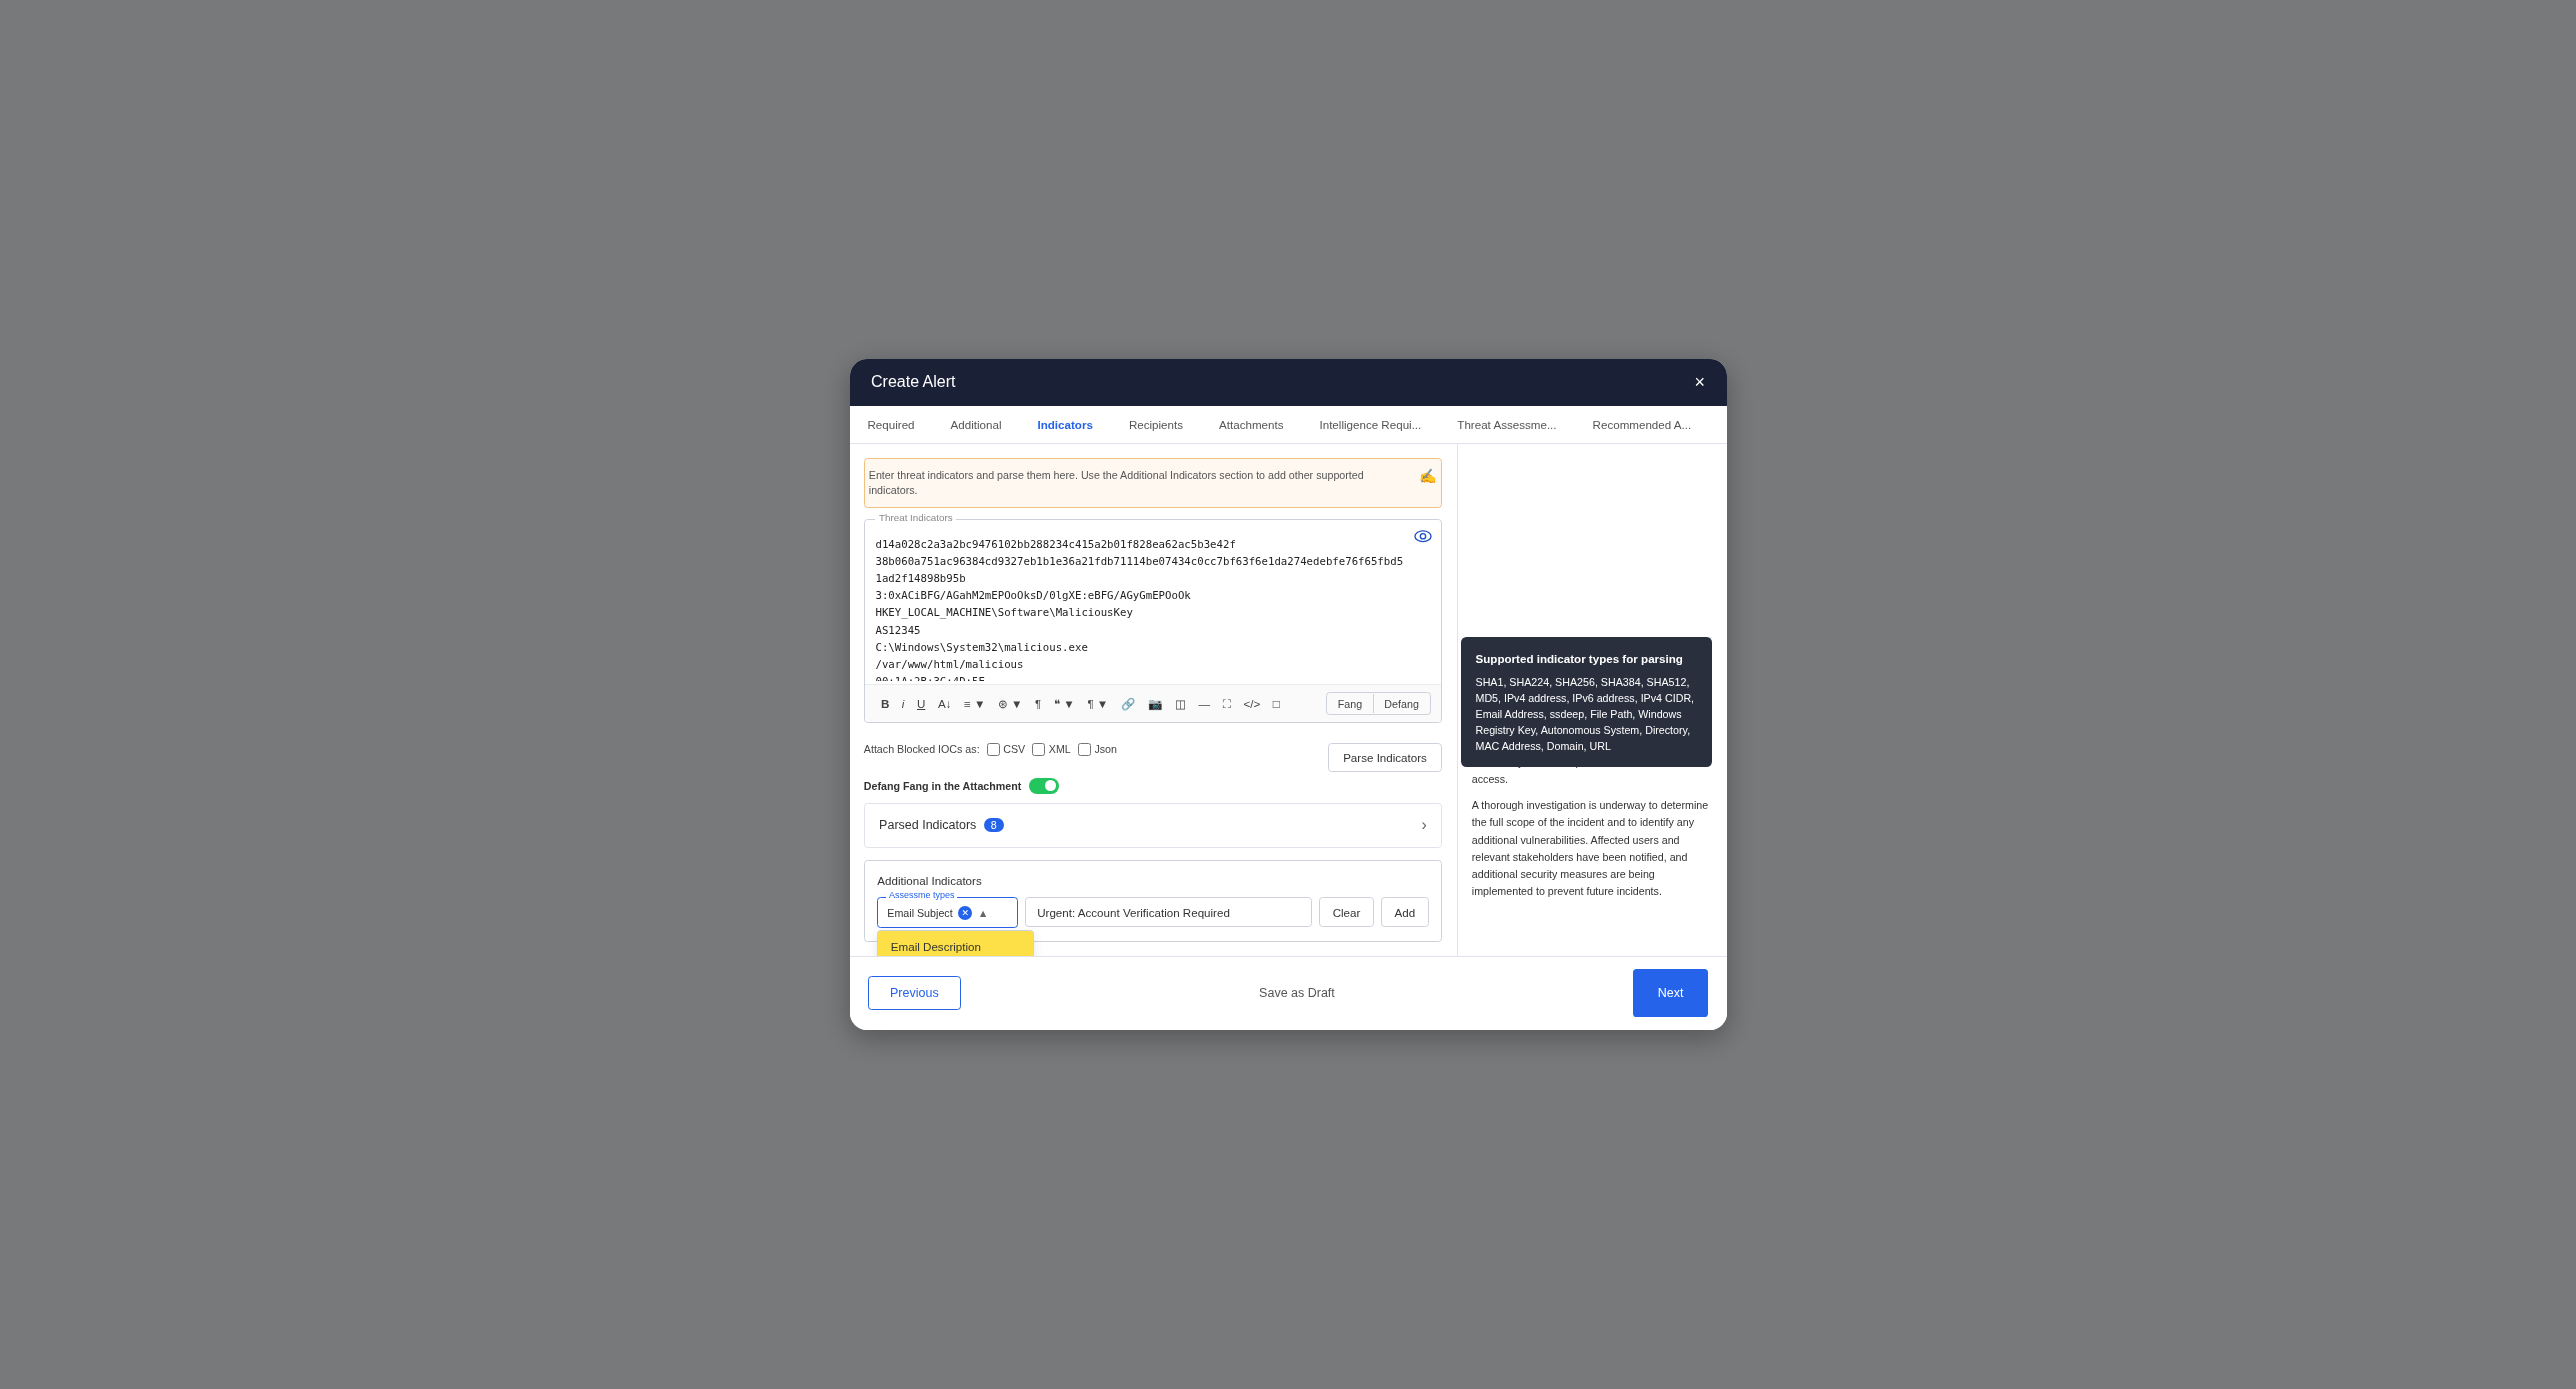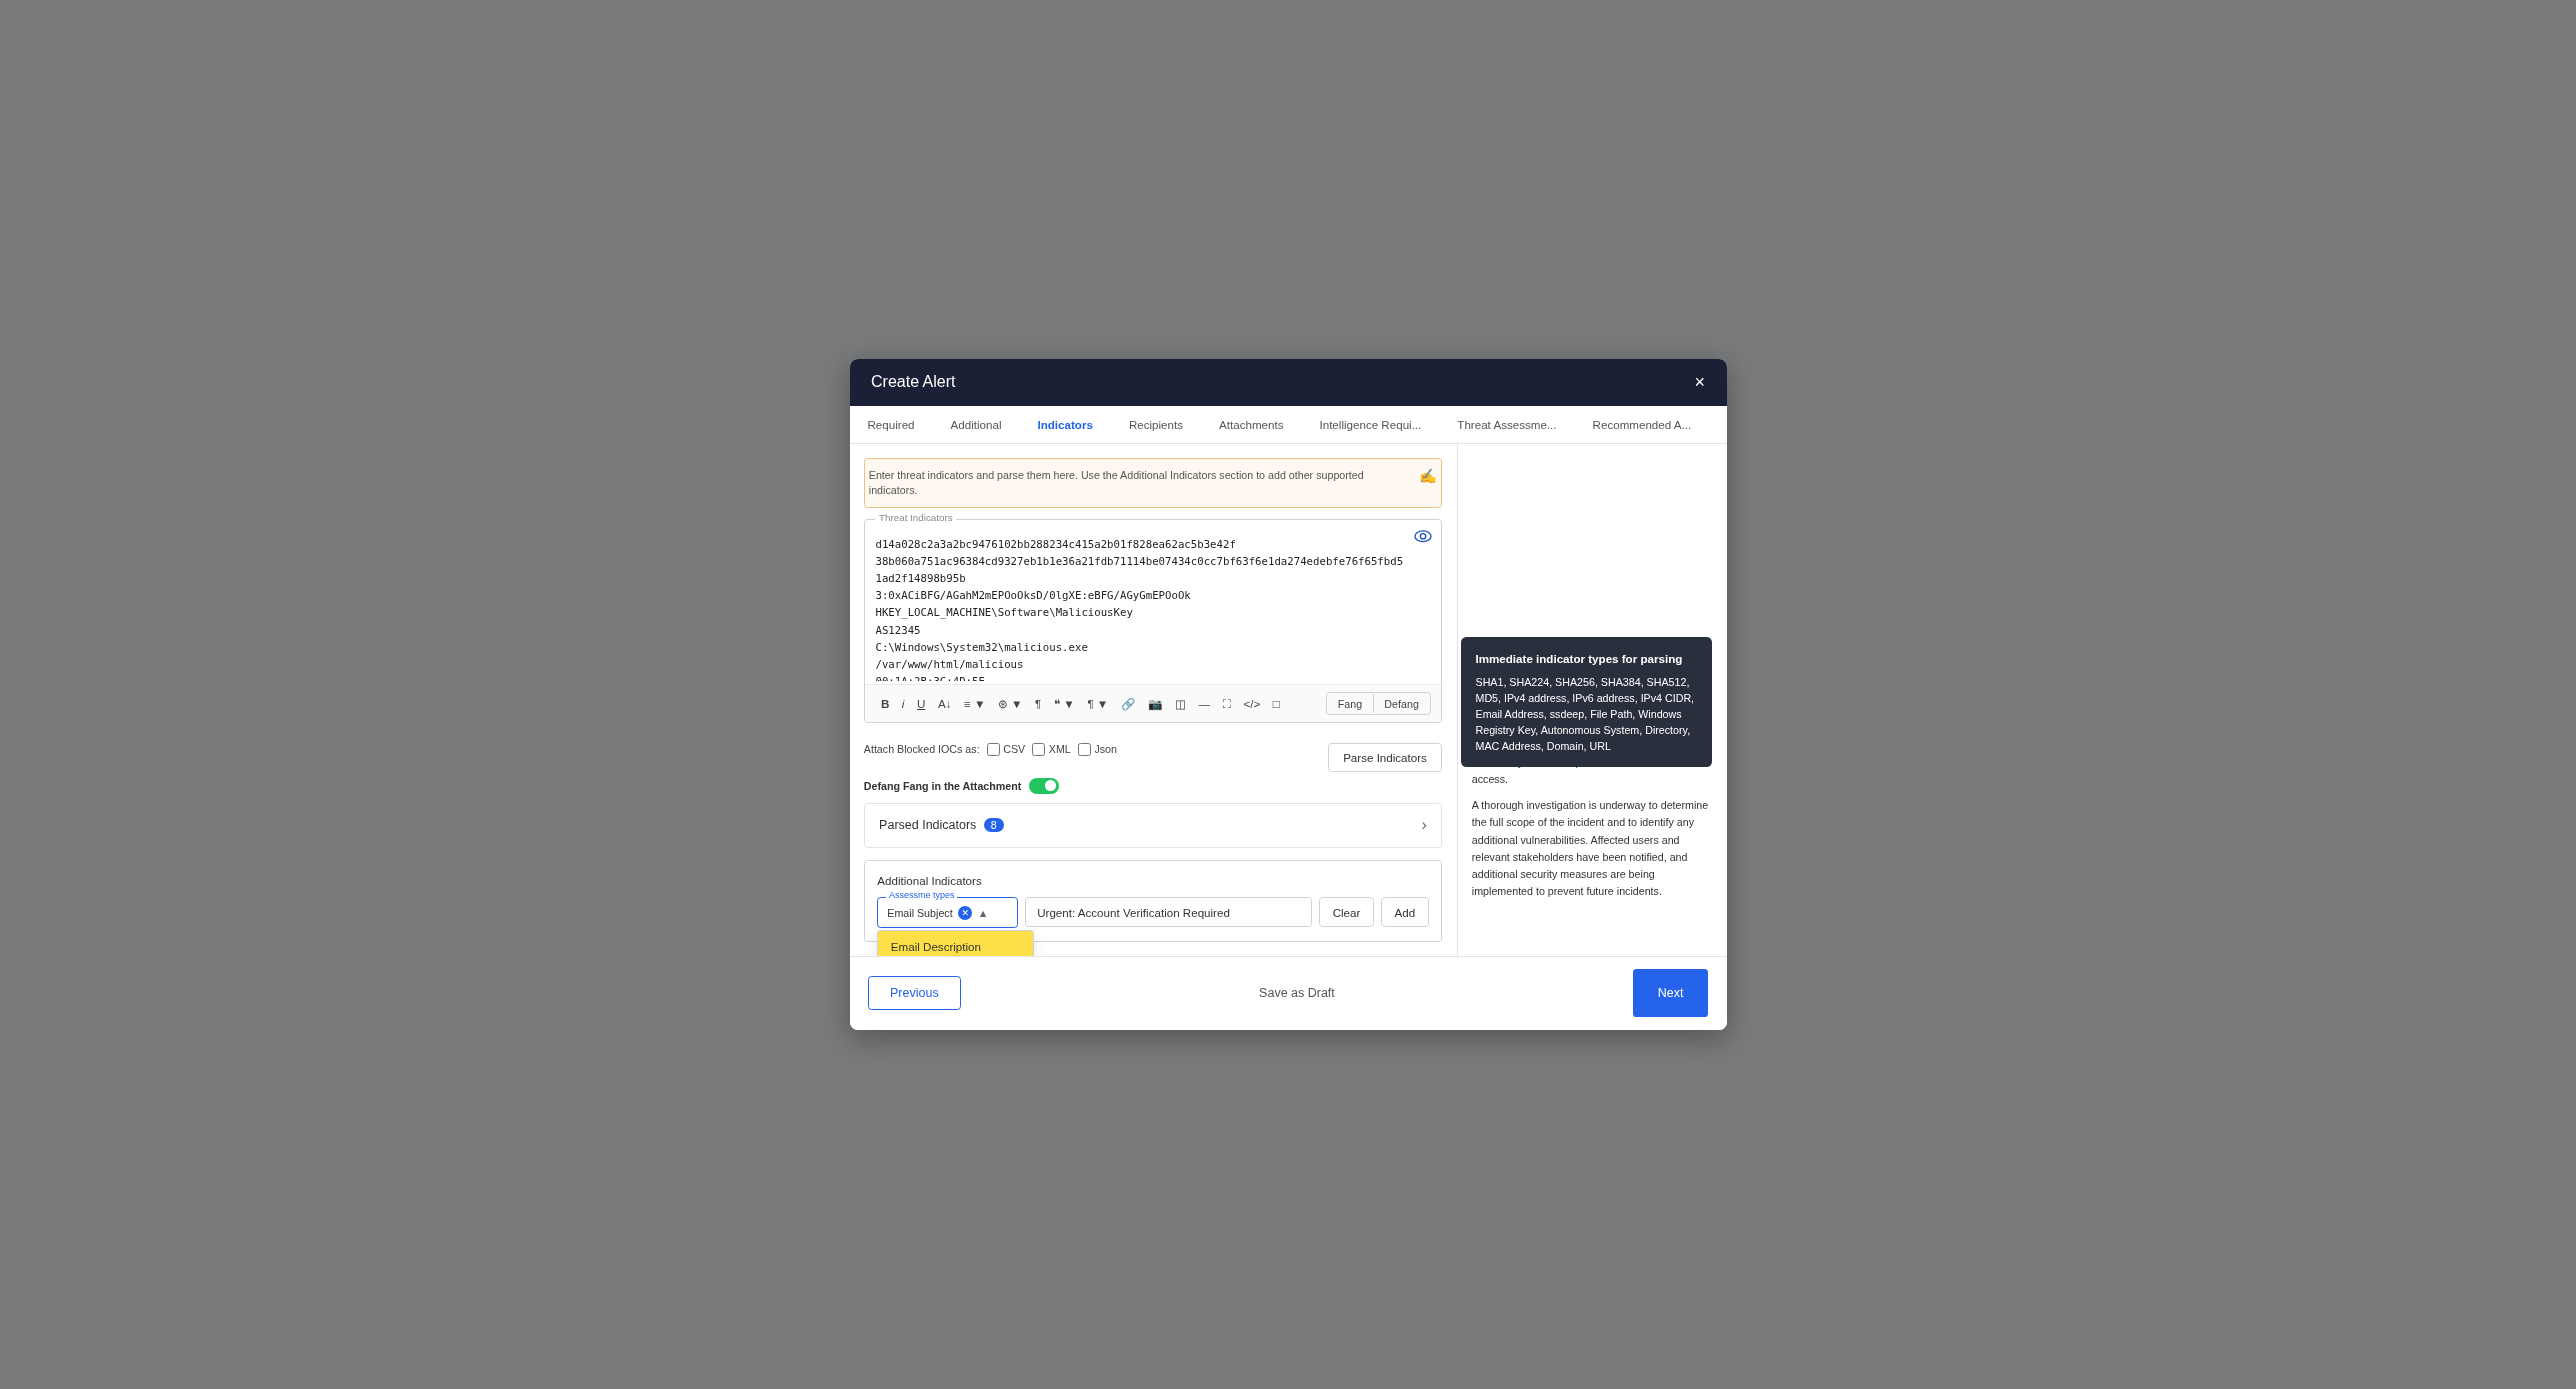--- a/index.html
+++ b/index.html
@@ -6,21 +6,21 @@
     body { font-family: -apple-system, BlinkMacSystemFont, 'Segoe UI', Arial, sans-serif; background: #f0f2f5; }
 
     .modal-overlay {
       position: fixed; inset: 0;
       background: rgba(0,0,0,0.5);
       display: flex; align-items: center; justify-content: center;
     }
 
     .modal {
       background: #fff;
-      border-radius: 8px;
+      border-radius: 17px;
       width: 877px;
       max-height: 770px;
       display: flex;
       flex-direction: column;
       overflow: hidden;
       box-shadow: 0 7.2px 29px rgba(0,0,0,0.3);
     }
 
     .modal-header {
       background: #1a2035;
@@ -598,21 +598,21 @@
             <button class="add-btn">Add</button>
           </div>
         </div>
 
       </div>
 
       <div class="right-panel">
         <div class="right-panel-inner">
 
           <div class="tooltip-popup">
-            <h4>Immediate indicator types for parsing</h4>
+            <h4>Supported indicator types for parsing</h4>
             <p>SHA1, SHA224, SHA256, SHA384, SHA512, MD5, IPv4 address, IPv6 address, IPv4 CIDR, Email Address, ssdeep, File Path, Windows Registry Key, Autonomous System, Directory, MAC Address, Domain, URL</p>
           </div>
 
           <div style="margin-top: 179px;">
             <div class="basic-preview-header">
               <span>Basic Preview</span>
               <span>⌃</span>
             </div>
             <div class="preview-text">
               <p>A cybersecurity monitoring system has detected unauthorized access to a network. The intrusion was traced back to a compromised user account, which was used to access sensitive data. Immediate steps have been taken to isolate the affected systems and prevent further unauthorized access.</p>

